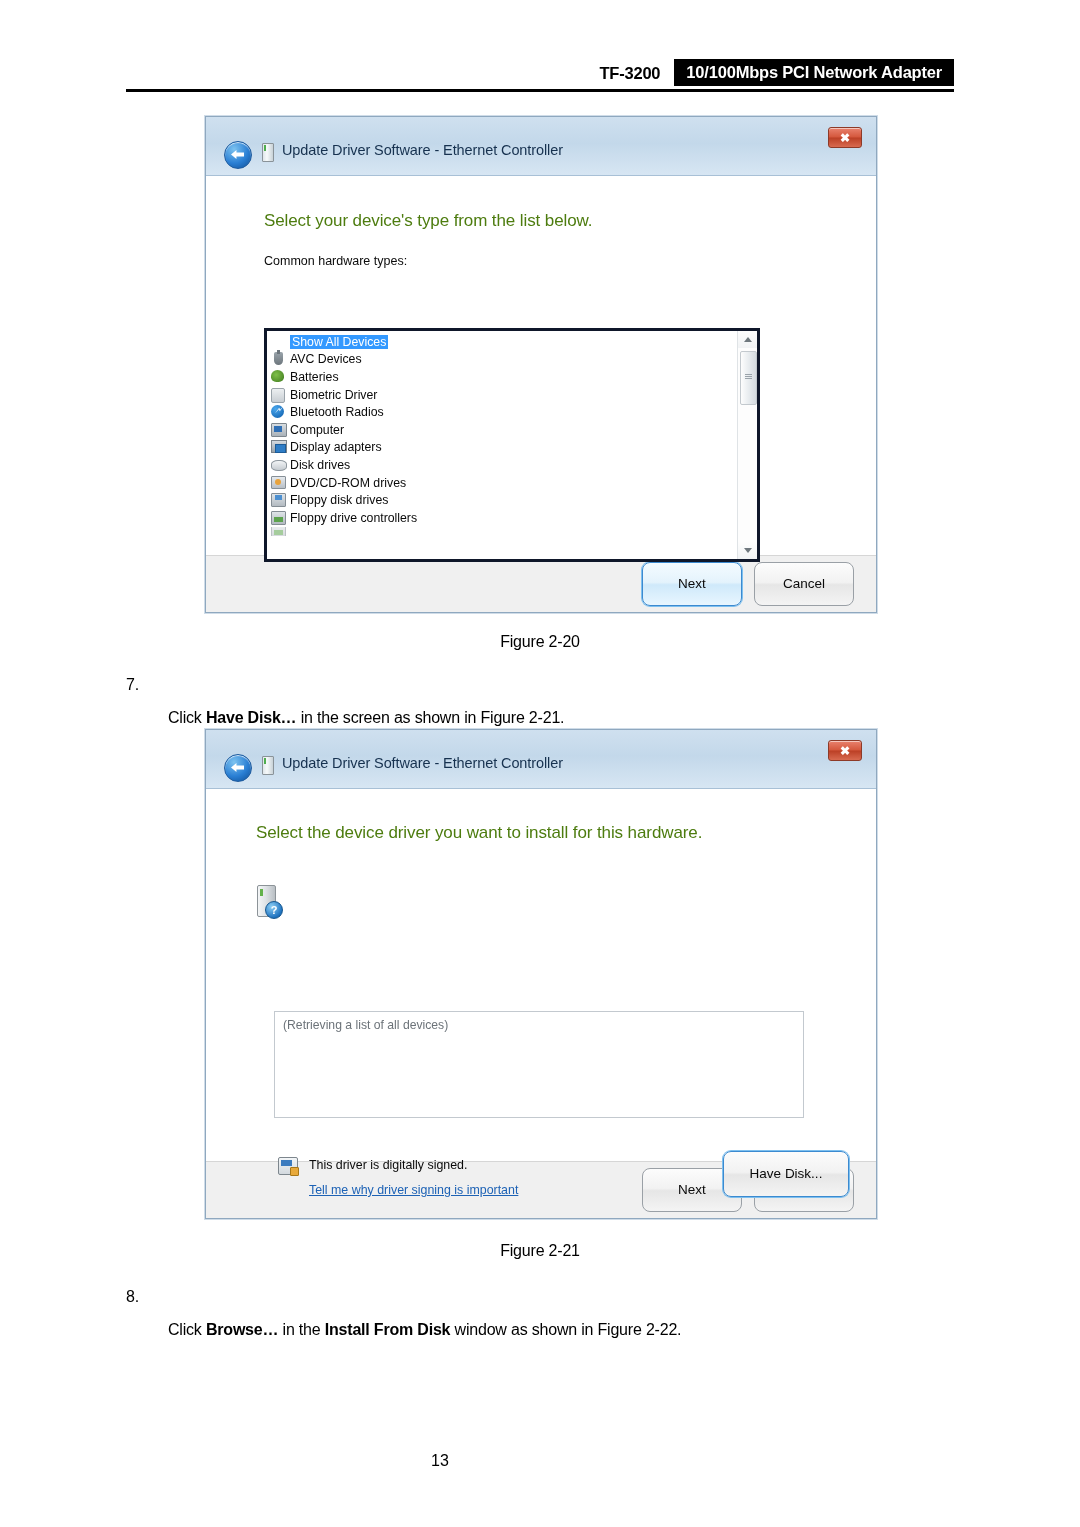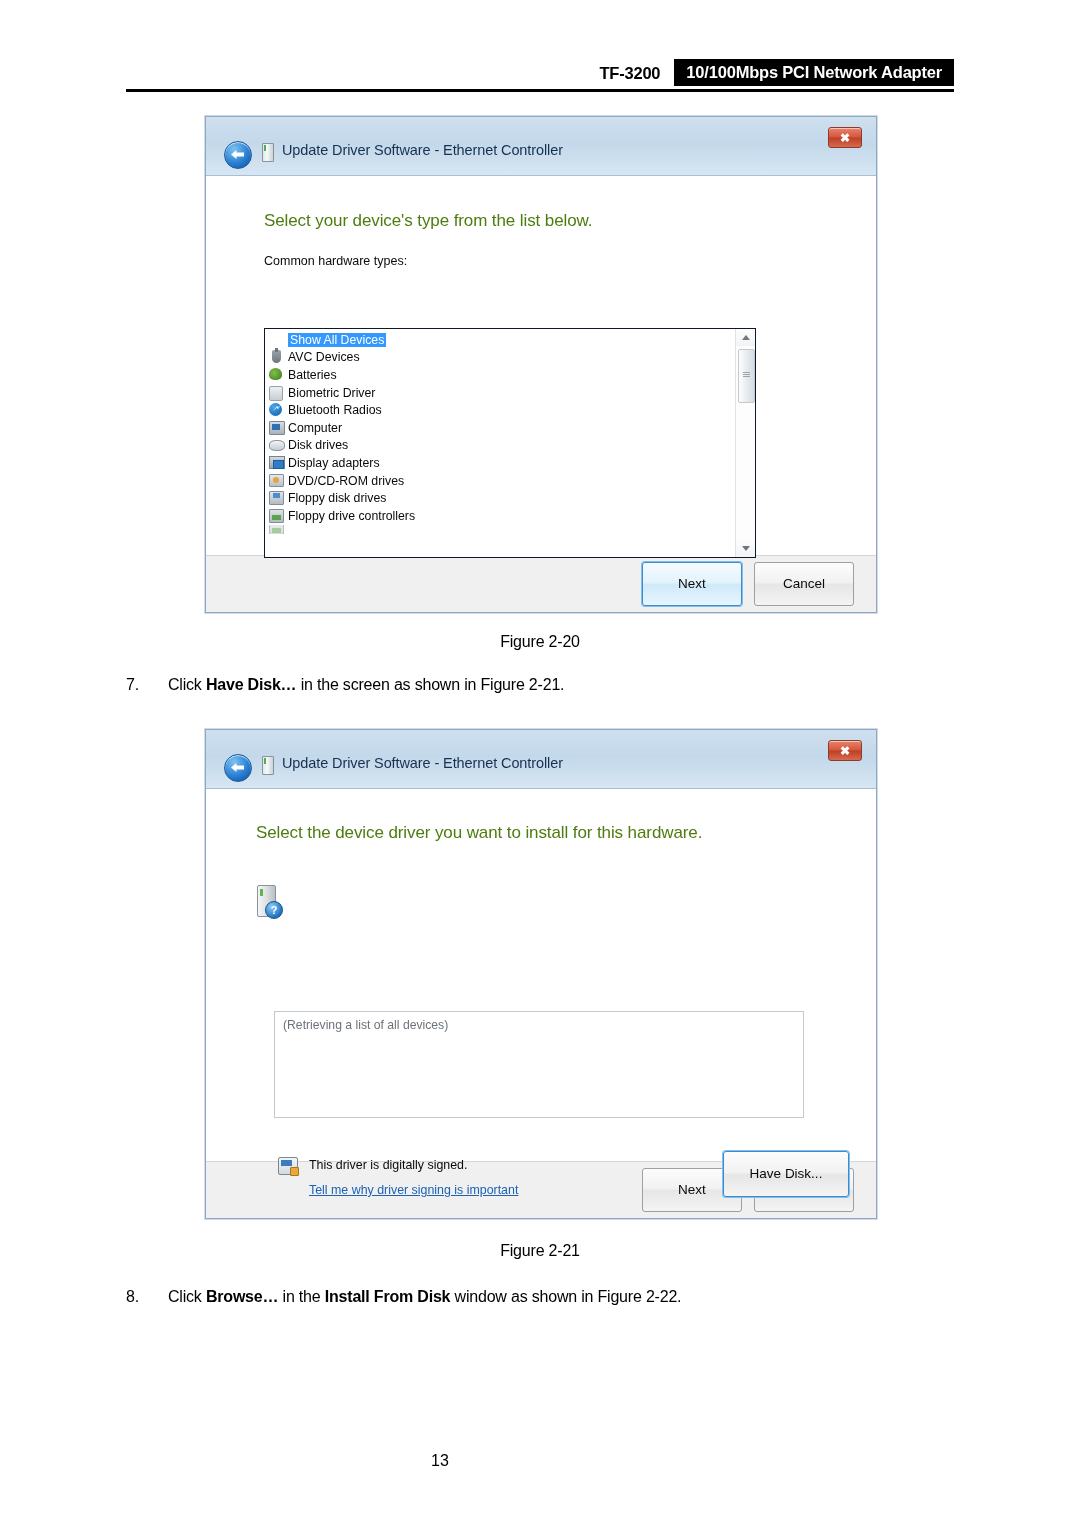--- a/index.html
+++ b/index.html
@@ -157,21 +157,21 @@
   }
   .dlg-sublabel {
     font-size: 12.5px;
     color: #0b0b0b;
     position: absolute;
   }
 
   
   .listbox {
     position: absolute;
-    border: 1px solid #0f172a;
+    border: 3px solid #0f172a;
     background: #ffffff;
     overflow: hidden;
   }
   .list-items {
     position: absolute;
     left: 0;
     top: 0;
     right: 19px;
     bottom: 0;
     padding-top: 2px;
@@ -286,21 +286,21 @@
   }
   .btn {
     min-width: 74px;
     height: 26px;
     padding: 8px 12px;
     font-size: 13.5px;
     font-family: "Liberation Sans", sans-serif;
     color: #0a0a0a;
     background: linear-gradient(to bottom,#fcfcfc 0%,#f2f2f2 46%,#e6e6e6 52%,#f4f4f4 100%);
     border: 1px solid #9aa0a6;
-    border-radius: 3px;
+    border-radius: 8px;
     display: flex;
     align-items: center;
     justify-content: center;
     line-height: 1;
   }
   .btn.default {
     background: linear-gradient(to bottom,#f4fbff 0%,#e4f3fc 46%,#cfe9fa 52%,#e8f6ff 100%);
     border: 1px solid #3c8ad0;
     box-shadow: 0 0 0 1px #7ec0ef;
   }
@@ -417,20 +417,21 @@
   }
   .step .num {
     position: absolute;
     left: 0;
     width: 26px;
     text-align: left;
   }
   .step .txt {
     margin-left: 42px;
     display: inline-block;
+    margin-top: 33px;
   }
   .step b { font-weight: bold; }
 
   .page-number {
     position: absolute;
     left: 0;
     width: 880px;
     top: 1452px;
     text-align: center;
     font-size: 16px;
@@ -491,29 +492,29 @@
           <span>Bluetooth Radios</span>
         </div>
         <div class="list-item">
           <span class="ico">
               <i class="ico-comp" style="position:absolute"></i>
             </span>
           <span>Computer</span>
         </div>
         <div class="list-item">
           <span class="ico">
+              <i class="ico-disp" style="position:absolute"></i>
+            </span>
+          <span>Display adapters</span>
+        </div>
+        <div class="list-item">
+          <span class="ico">
               <i class="ico-disk" style="position:absolute; top:2px"></i>
             </span>
           <span>Disk drives</span>
-        </div>
-        <div class="list-item">
-          <span class="ico">
-              <i class="ico-disp" style="position:absolute"></i>
-            </span>
-          <span>Display adapters</span>
         </div>
         <div class="list-item">
           <span class="ico">
               <i class="ico-dvd" style="position:absolute"></i>
             </span>
           <span>DVD/CD-ROM drives</span>
         </div>
         <div class="list-item">
           <span class="ico">
               <i class="ico-flop" style="position:absolute"></i>

